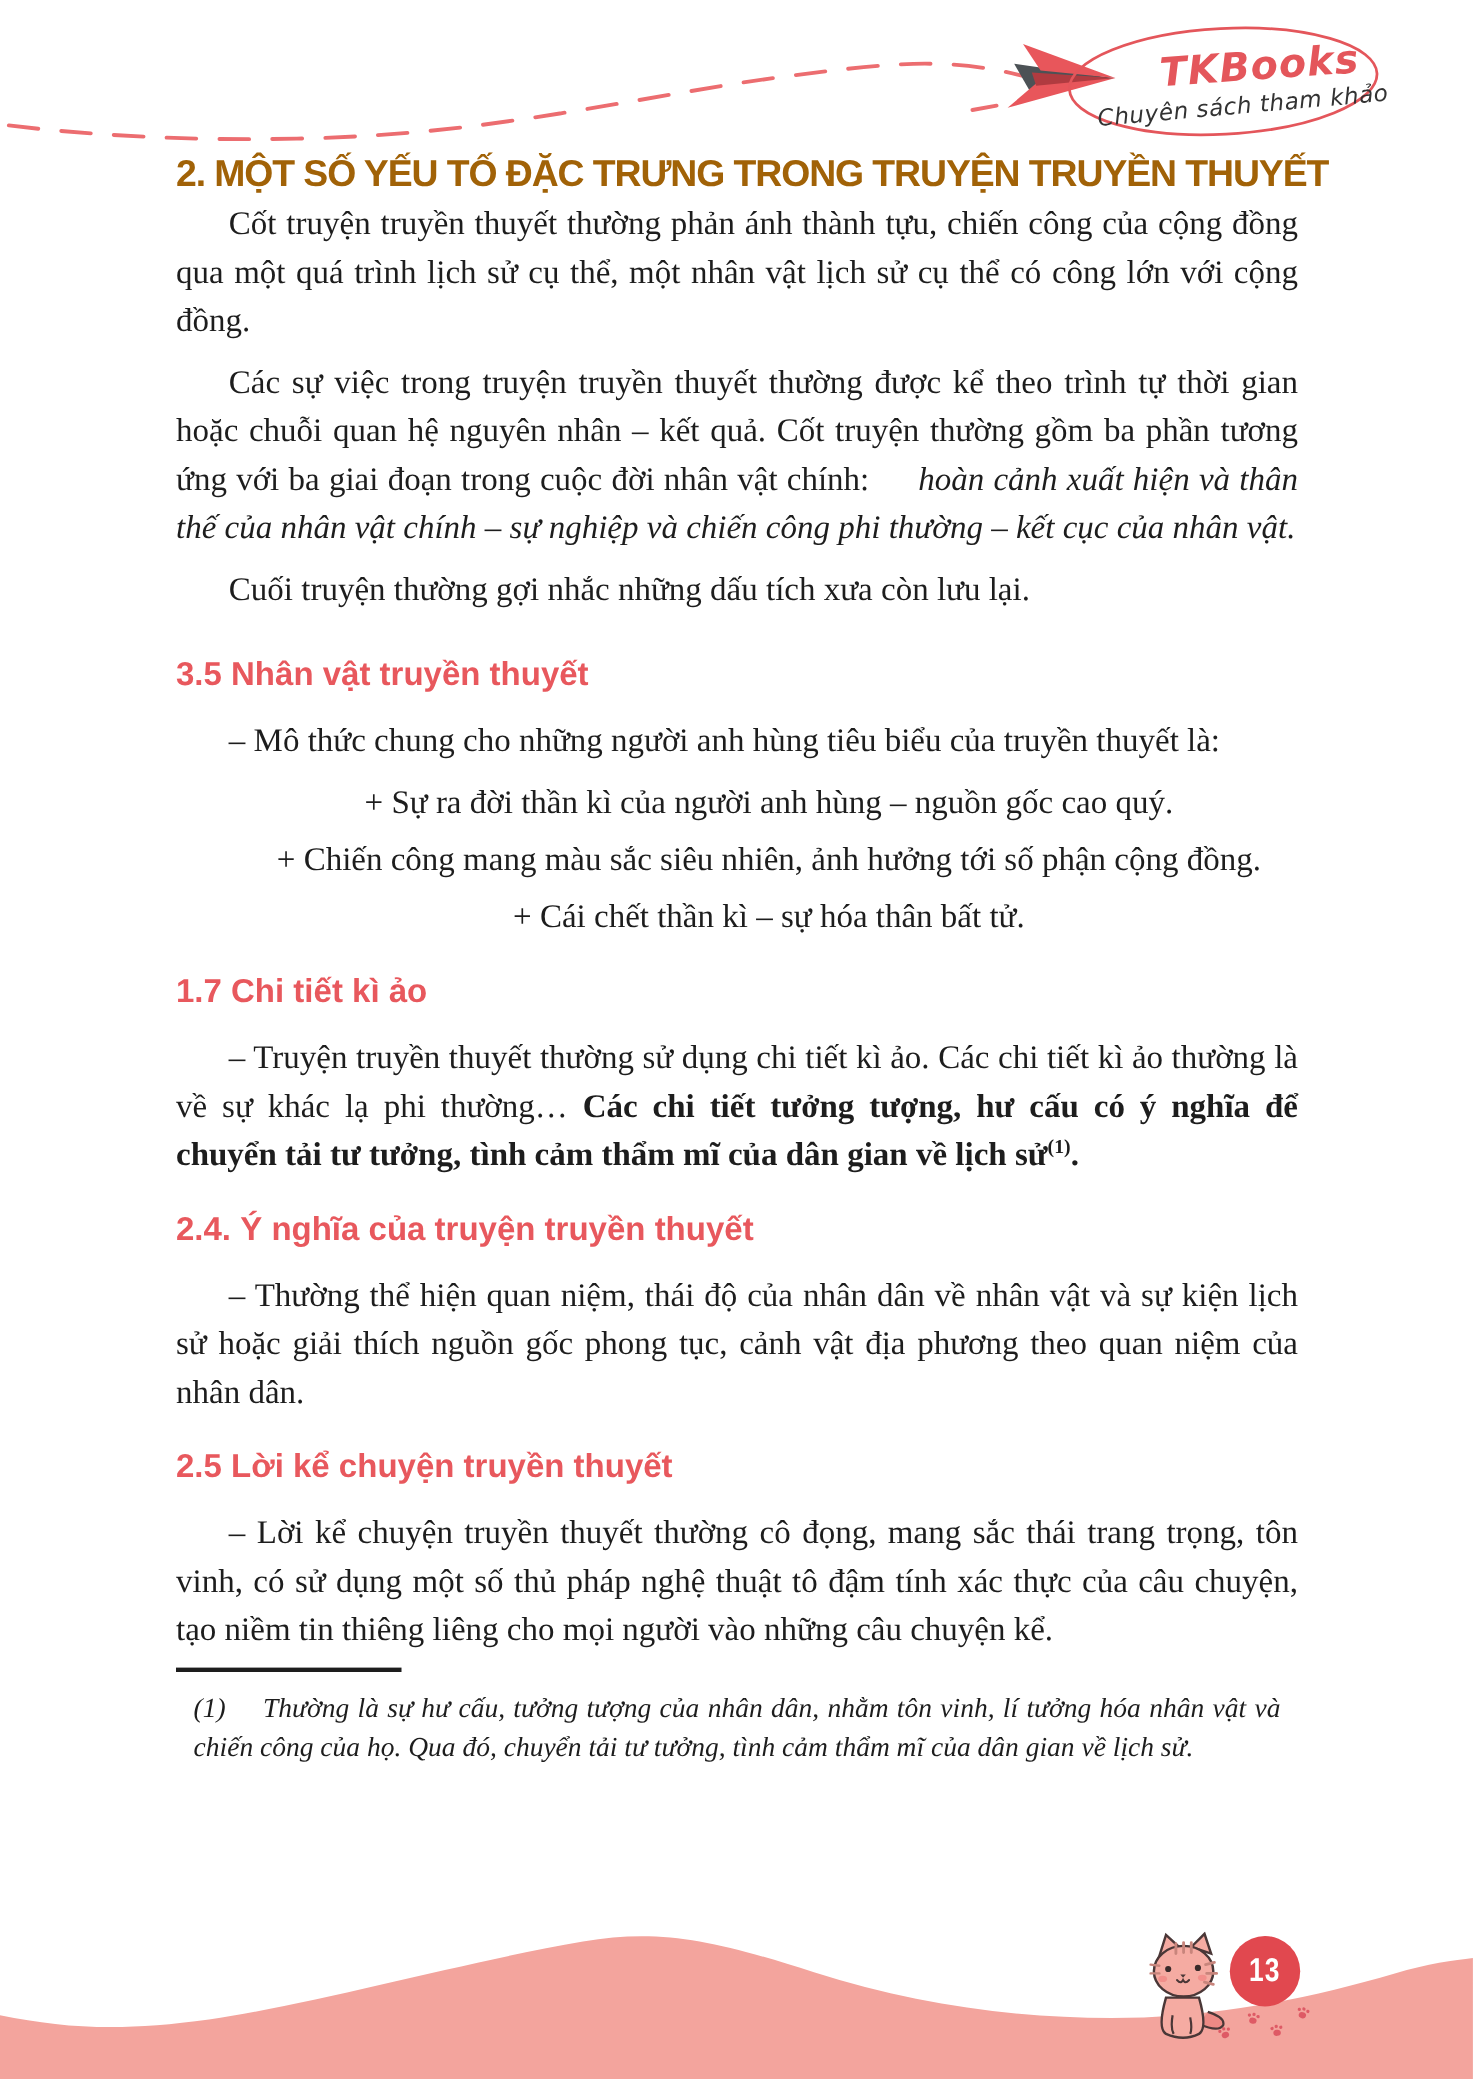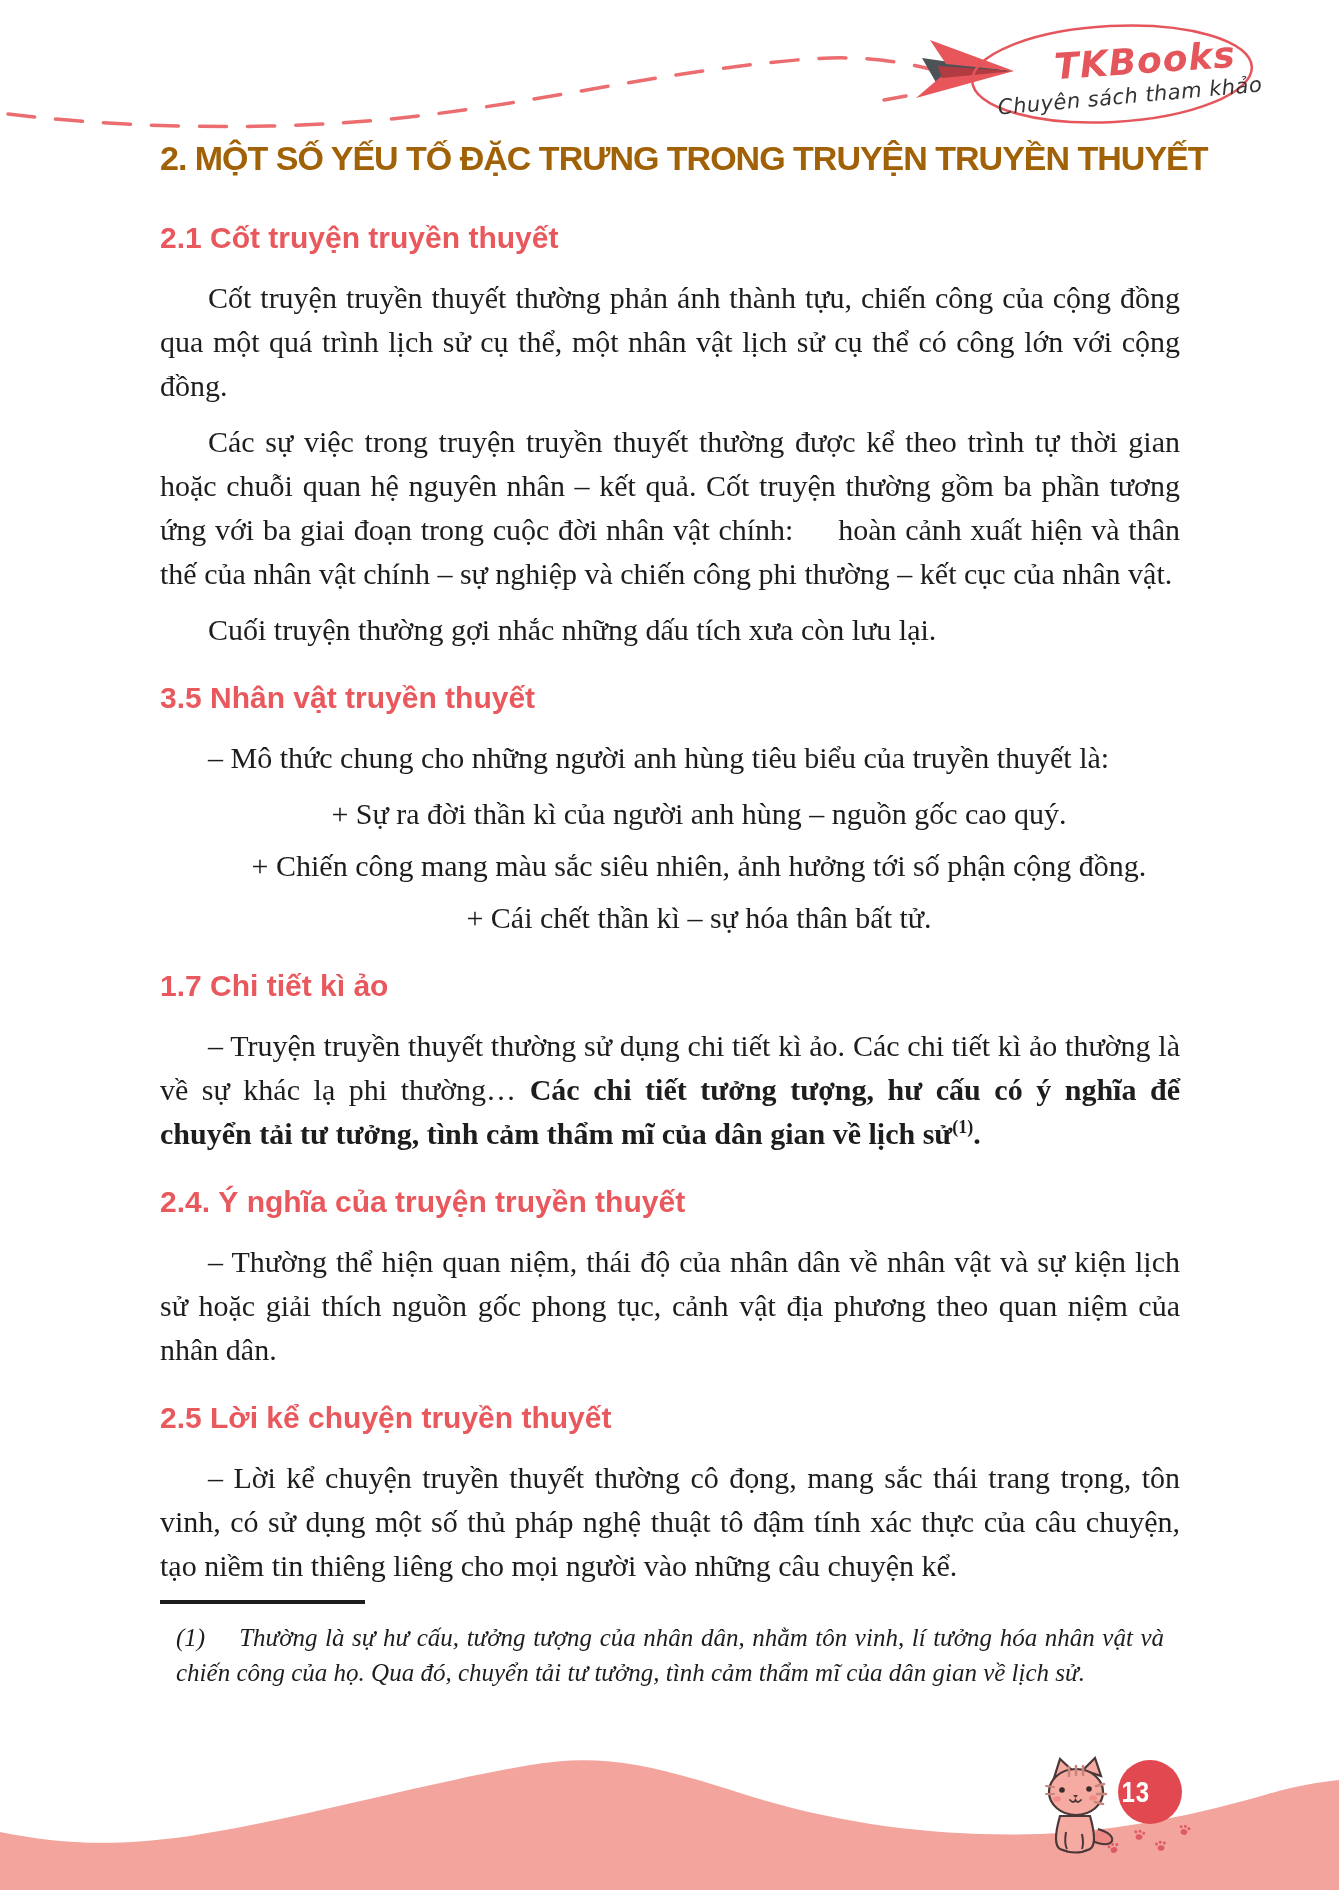--- a/index.html
+++ b/index.html
@@ -29,36 +29,36 @@
   h2.sec-title{
     margin:30px 0 22px 0;
     font:700 30px/32px "Liberation Sans",sans-serif;color:#e8585d;
   }
   h2.sec-title:first-of-type{margin-top:40px;}
   p.body{
     margin:0 0 12px 0;text-align:justify;text-indent:48px;
     font:400 30px/44px "Liberation Serif",serif;
   }
   p.plus{margin-bottom:8px;text-indent:58px;text-align:center;}
-  .it{margin-left:36px;}
+  .it{font-style:italic;margin-left:36px;}
   .bd{font-weight:700;}
   .sup{font-size:.6em;vertical-align:super;line-height:0;}
   .divider{width:205px;height:4px;background:#1d1d1d;margin:10px 0 10px 0;}
   .footnote{
     margin:16px;text-align:justify;
     font:italic 25px/35px "Liberation Serif",serif;
   }
   .fn-marker{margin-right:34px;}
   
   .wave{position:absolute;left:0;bottom:0;width:1339px;height:200px;z-index:1;}
   .cat{position:absolute;left:1032px;top:1756px;z-index:2;}
   .paws{position:absolute;left:1106px;top:1824px;z-index:2;}
   .page-badge{
     position:absolute;left:1118px;top:1760px;width:64px;height:64px;border-radius:50%;
-    background:#e1484f;z-index:3;display:flex;align-items:center;
+    background:#e1484f;z-index:3;display:flex;align-items:center;justify-content:center;
   }
   .page-badge span{
     color:#ffffff;font:700 30px/30px "Liberation Sans",sans-serif;
     transform:scaleX(.8);letter-spacing:1px;
   }
 </style>
 </head>
 <body>
 
 <div id="page">
@@ -74,21 +74,20 @@
       <line x1="884" y1="100" x2="906" y2="96" stroke="#ec6d70" stroke-width="3.5" stroke-linecap="round"></line>
     </g>
     <ellipse cx="1112" cy="74" rx="140" ry="48" fill="none" stroke="#e4565b" stroke-width="2.5" transform="rotate(-3 1112 74)"></ellipse>
   </svg>
   <div class="logo-text">TKBooks</div>
   <div class="logo-tagline">Chuyên sách tham khảo</div>
 
   <div class="content">
     <h1>2. MỘT SỐ YẾU TỐ ĐẶC TRƯNG TRONG TRUYỆN TRUYỀN THUYẾT</h1>
     <div>
-        <h2 class="sec-title">2.1 Cốt truyện truyền thuyết</h2>
         <p class="body"><span>Cốt truyện truyền thuyết thường phản ánh thành tựu, chiến công của cộng đồng qua một quá trình lịch sử cụ thể, một nhân vật lịch sử cụ thể có công lớn với cộng đồng.</span></p>
         <p class="body"><span>Các sự việc trong truyện truyền thuyết thường được kể theo trình tự thời gian hoặc chuỗi quan hệ nguyên nhân – kết quả. Cốt truyện thường gồm ba phần tương ứng với ba giai đoạn trong cuộc đời nhân vật chính: </span><span class="it">hoàn cảnh xuất hiện và thân thế của nhân vật chính – sự nghiệp và chiến công phi thường – kết cục của nhân vật.</span></p>
         <p class="body"><span>Cuối truyện thường gợi nhắc những dấu tích xưa còn lưu lại.</span></p>
         <h2 class="sec-title">3.5 Nhân vật truyền thuyết</h2>
         <p class="body"><span>– Mô thức chung cho những người anh hùng tiêu biểu của truyền thuyết là:</span></p>
         <p class="body plus"><span>+ Sự ra đời thần kì của người anh hùng – nguồn gốc cao quý.</span></p>
         <p class="body plus"><span>+ Chiến công mang màu sắc siêu nhiên, ảnh hưởng tới số phận cộng đồng.</span></p>
         <p class="body plus"><span>+ Cái chết thần kì – sự hóa thân bất tử.</span></p>
         <h2 class="sec-title">1.7 Chi tiết kì ảo</h2>
         <p class="body"><span>– Truyện truyền thuyết thường sử dụng chi tiết kì ảo. Các chi tiết kì ảo thường là về sự khác lạ phi thường… </span><span class="bd">Các chi tiết tưởng tượng, hư cấu có ý nghĩa để chuyển tải tư tưởng, tình cảm thẩm mĩ của dân gian về lịch sử</span><span class="bd sup">(1)</span><span class="bd">.</span></p>

